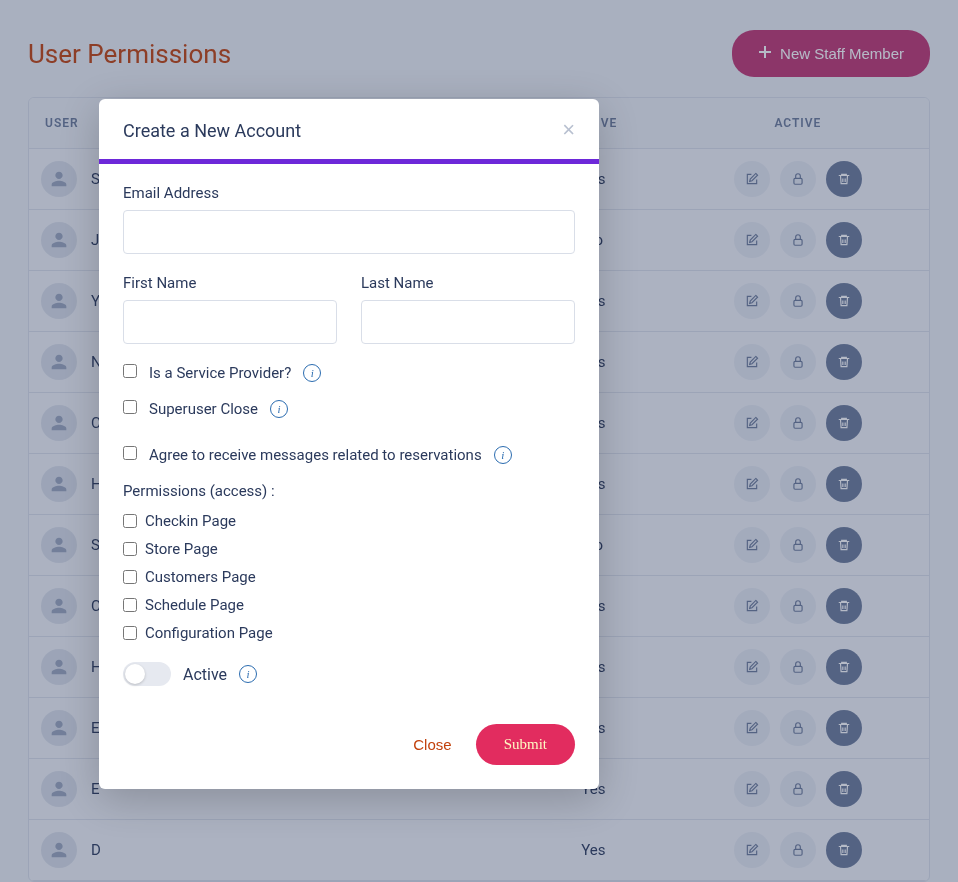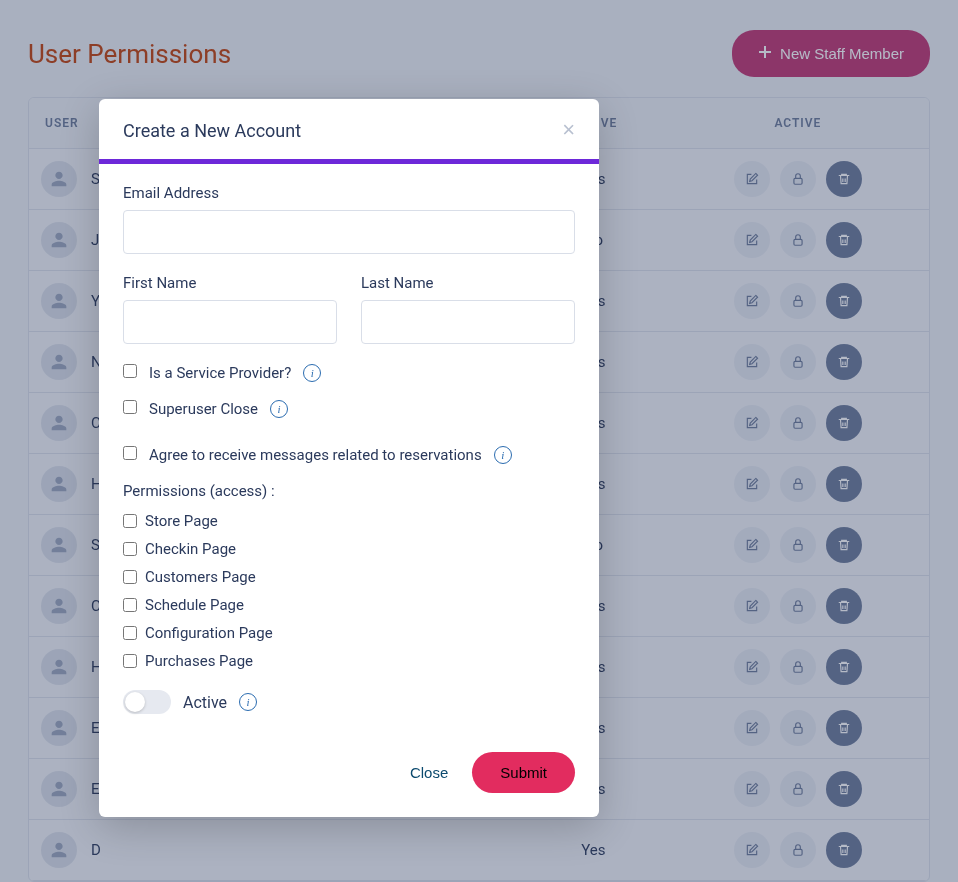--- a/index.html
+++ b/index.html
@@ -44,22 +44,22 @@
 .check-row { display: flex; align-items: flex-start; gap: 12px; margin-bottom: 18px; font-size: 15px; color: #2b3a5c; }
 .check-row input[type=checkbox] { width: 14px; height: 14px; }
 .info-icon { width: 18px; height: 18px; border: 1.5px solid #2b6cb0; border-radius: 50%; display: inline-flex; align-items: center; justify-content: center; font-size: 11px; color: #2b6cb0; font-style: italic; font-family: serif; }
 .perm-title { font-size: 15px; color: #2b3a5c; margin-bottom: 12px; margin-top: 10px; }
 .perm-row { display: flex; align-items: center; gap: 8px; margin-bottom: 10px; font-size: 15px; color: #2b3a5c; }
 .perm-row input { width: 14px; height: 14px; }
 .toggle-row { display: flex; align-items: center; gap: 12px; margin-top: 20px; }
 .toggle { width: 48px; height: 24px; background: #e6e9f0; border-radius: 12px; position: relative; cursor: pointer; }
 .toggle-knob { width: 20px; height: 20px; background: #fff; border-radius: 50%; position: absolute; top: 2px; left: 2px; box-shadow: 0 1px 3px rgba(0,0,0,0.2); }
 .modal-footer { display: flex; justify-content: flex-end; align-items: center; gap: 24px; padding: 18px 24px 24px; }
-.btn-close { background: none; border: none; font-size: 15px; color: #0c4a6e; cursor: pointer; }
-.btn-submit { background: #e22c5f; color: #000000; border: none; border-radius: 22px; padding: 12px 28px; font-size: 15px; cursor: pointer; }
+.btn-close { background: none; border: none; font-size: 15px; color: #c2410c; cursor: pointer; }
+.btn-submit { background: #e22c5f; color: #fef9c3; border: none; border-radius: 22px; padding: 12px 28px; font-size: 15px; cursor: pointer; font-family: Liberation Serif, serif; }
 .row-left { display:flex; align-items:center; width:470px; }
 </style>
 </head>
 <body>
 
 <div class="page">
   <div class="page-header">
     <h1 class="page-title">User Permissions</h1>
     <button class="btn-new">
       <svg viewBox="0 0 14 14" fill="none" stroke="#fff" stroke-width="2">
@@ -480,41 +480,37 @@
     <div class="check-row" style="margin-top:28px">
       <input type="checkbox" style="">
       <span>Agree to receive messages related to reservations</span>
       <span class="info-icon">i</span>
     </div>
 
     <div class="perm-title">Permissions (access) :</div>
     <div id="perms">
         <div class="perm-row">
           <input type="checkbox" style="">
-          <span>Store Page</span>
+          <span>Checkin Page</span>
         </div>
         <div class="perm-row">
           <input type="checkbox" style="">
-          <span>Checkin Page</span>
+          <span>Store Page</span>
         </div>
         <div class="perm-row">
           <input type="checkbox" style="">
           <span>Customers Page</span>
         </div>
         <div class="perm-row">
           <input type="checkbox" style="">
           <span>Schedule Page</span>
         </div>
         <div class="perm-row">
           <input type="checkbox" style="">
           <span>Configuration Page</span>
-        </div>
-        <div class="perm-row">
-          <input type="checkbox" style="">
-          <span>Purchases Page</span>
         </div>
       </div>
 
     <div class="toggle-row">
       <div class="toggle">
           <div class="toggle-knob"></div>
         </div>
       <span>Active</span>
       <span class="info-icon">i</span>
     </div>

